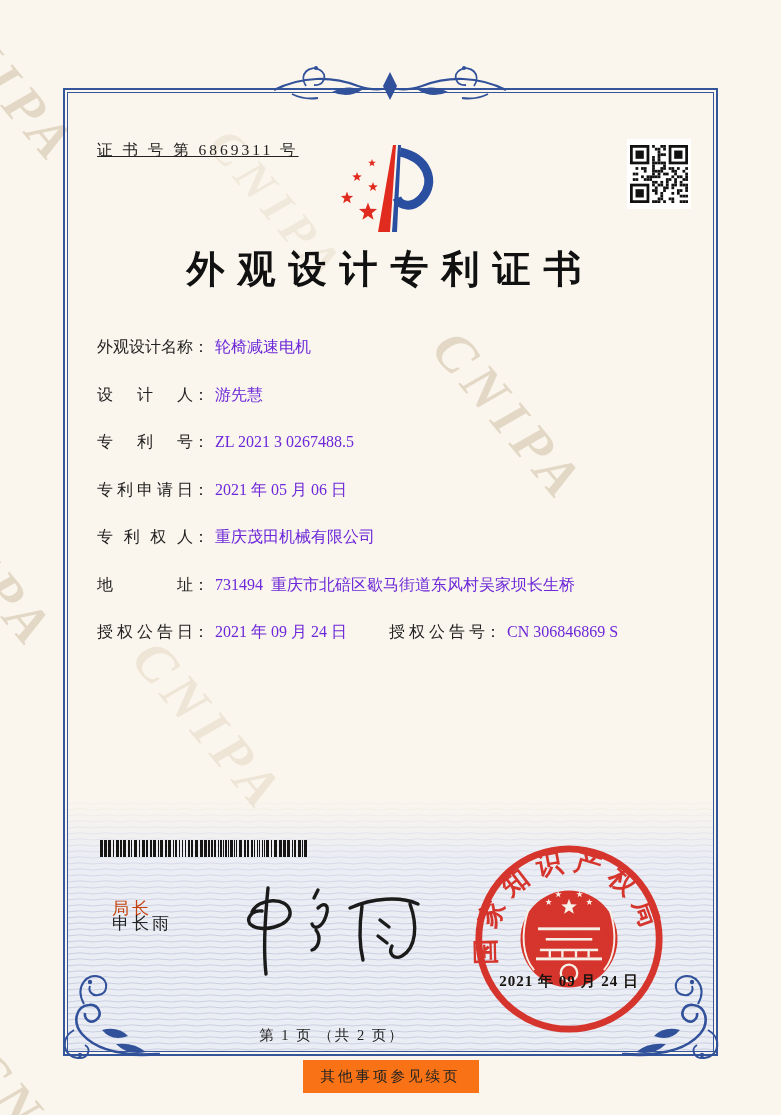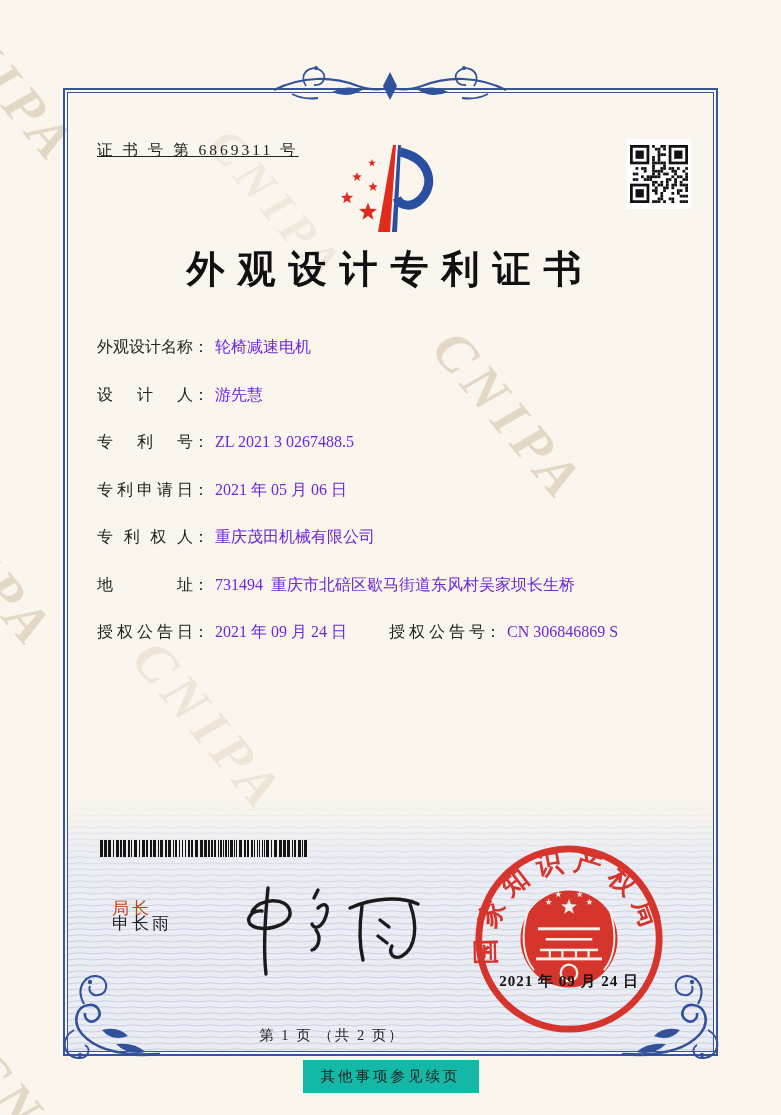--- a/index.html
+++ b/index.html
@@ -71,21 +71,21 @@
     font-size:15px;font-weight:bold;letter-spacing:1px;color:#17130f;
   }
   .page-indicator{
     position:absolute;left:0;top:1026px;width:664px;text-align:center;
     font-size:14.5px;letter-spacing:2px;color:#222;
   }
   .continuation{
     position:absolute;left:0;top:1060px;width:781px;text-align:center;
   }
   .continuation span{
-    display:inline-block;background:#14b8a6;padding:7px 18px;
+    display:inline-block;background:#f97316;padding:7px 18px;
     font-size:14.5px;letter-spacing:3px;color:#222;
   }
 </style>
 </head>
 <body>
 
 <div class="wm" style="left:-40px;top:-20px;">CNIPA</div>
 <div class="wm" style="left:240px;top:118px;opacity:.45;font-size:48px;">CNIPA</div>
 <div class="wm" style="left:468px;top:318px;">CNIPA</div>
 <div class="wm" style="left:-62px;top:465px;">CNIPA</div>

